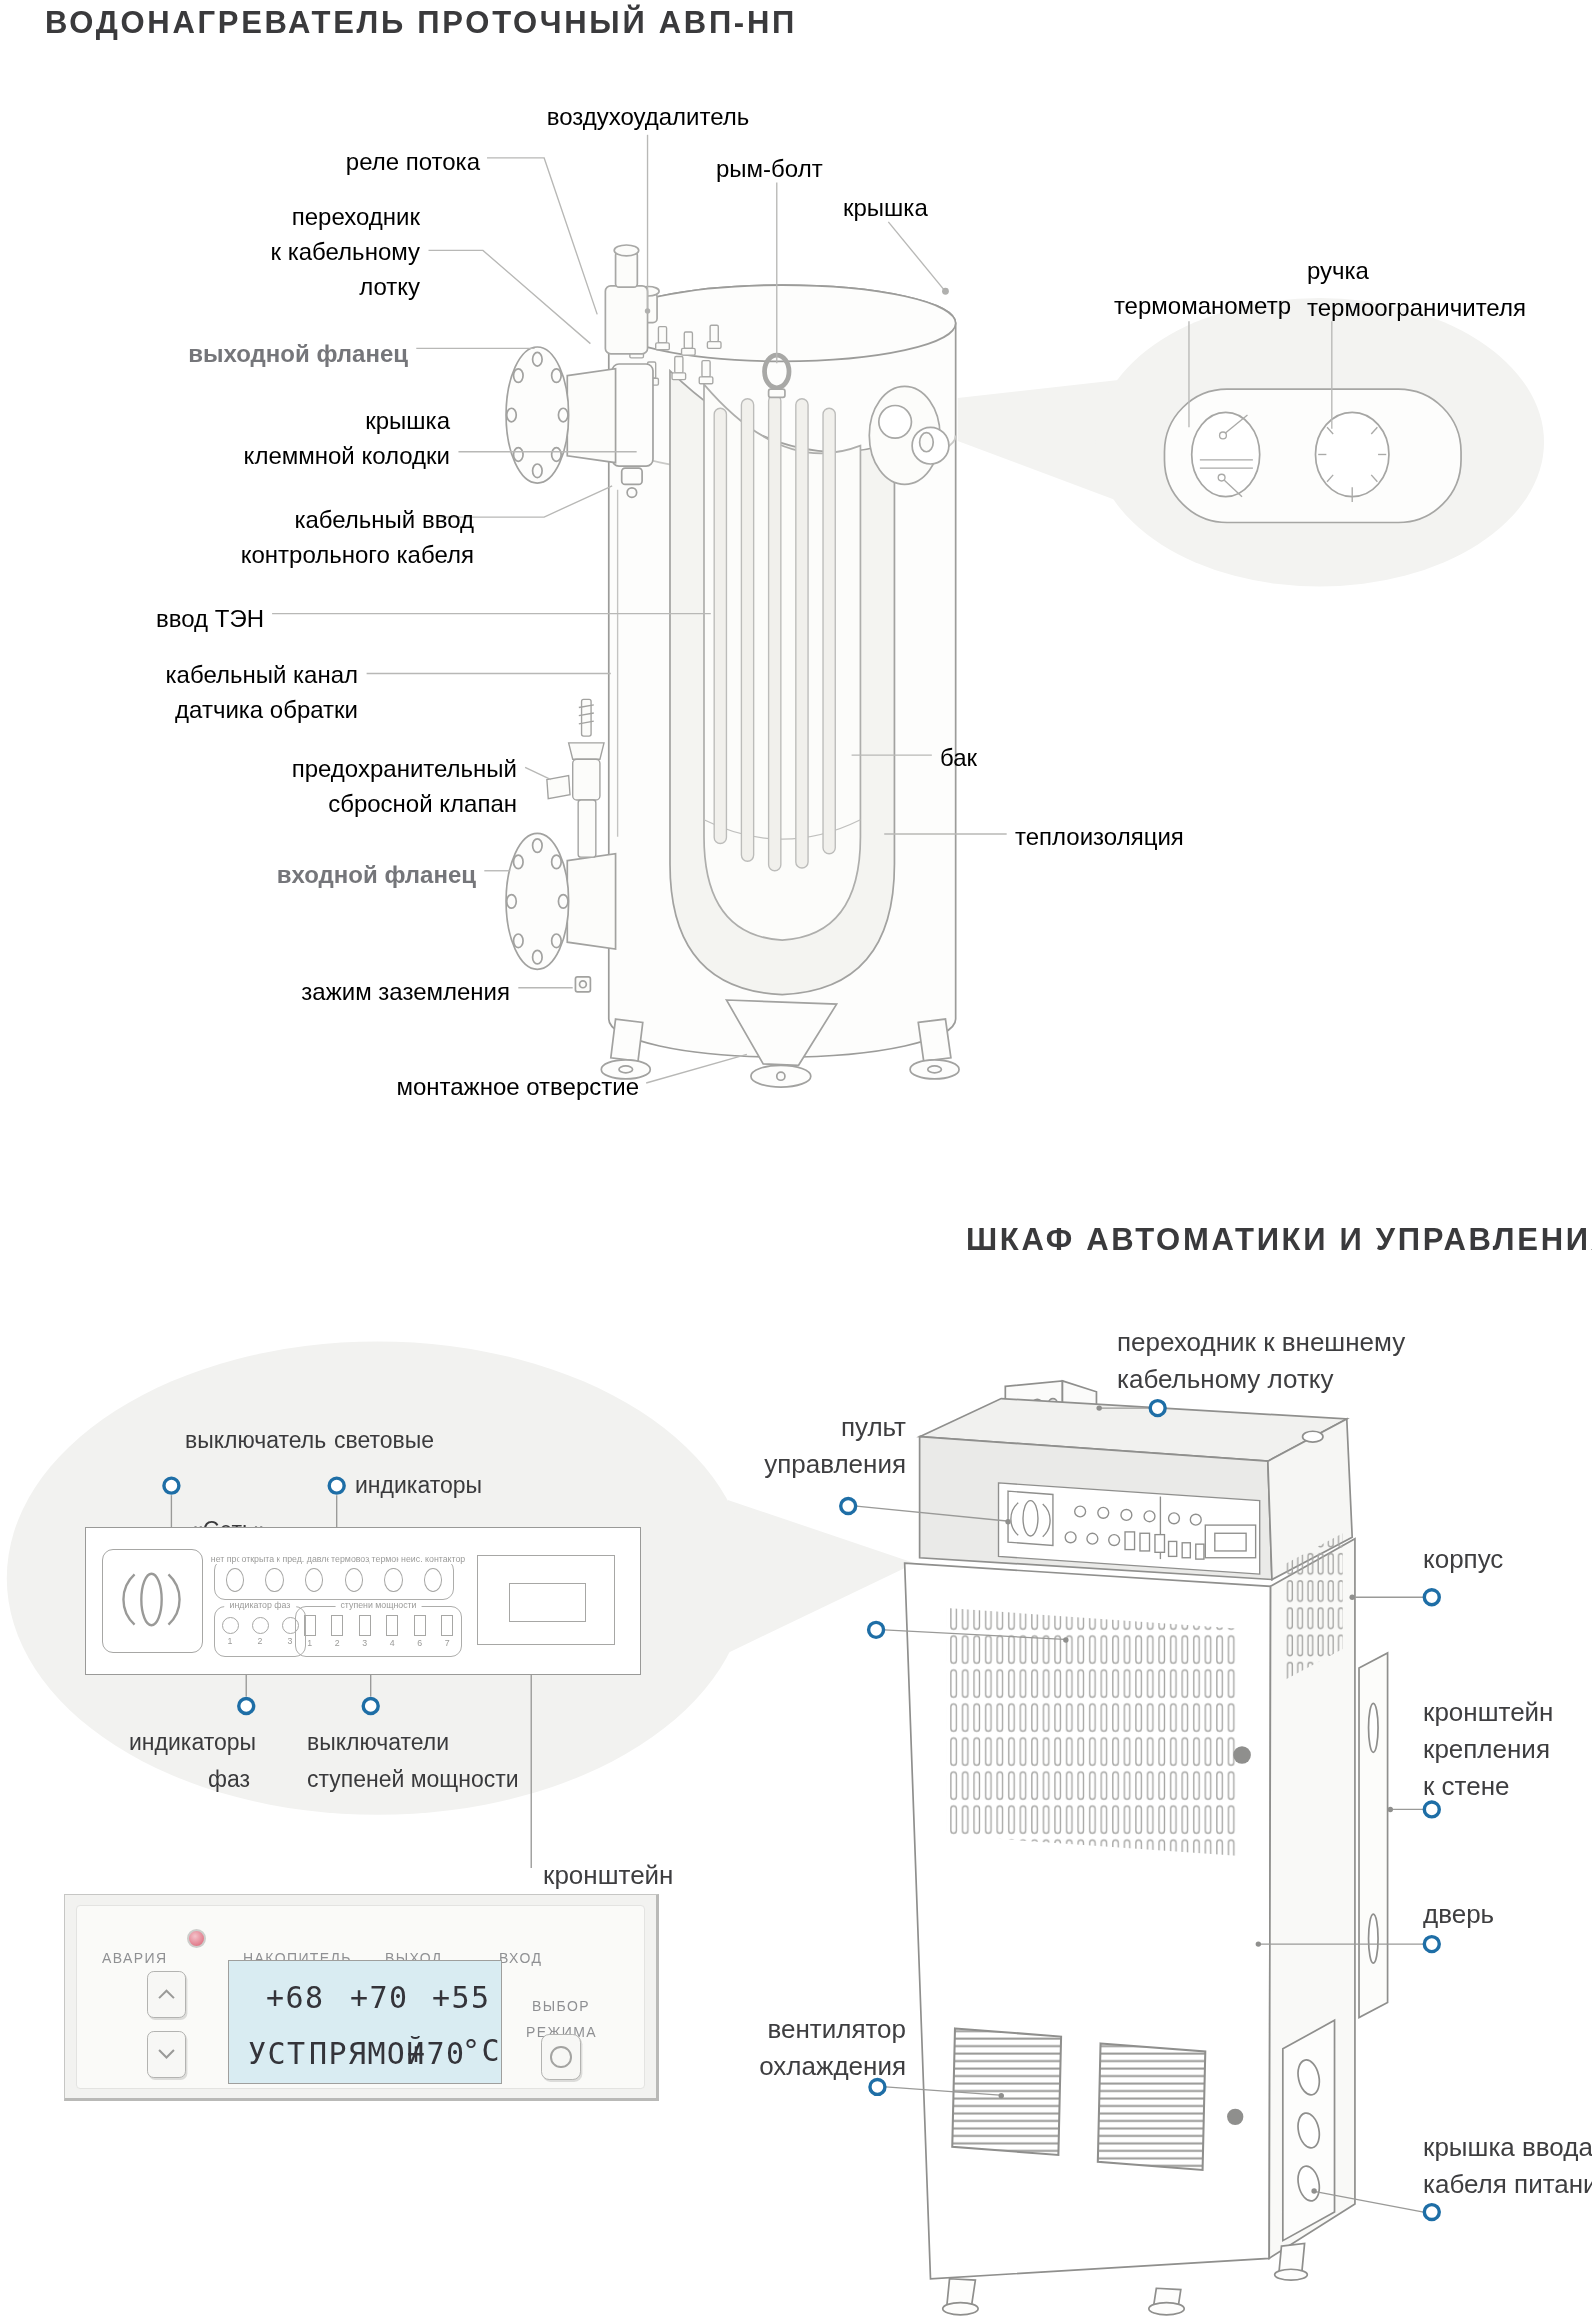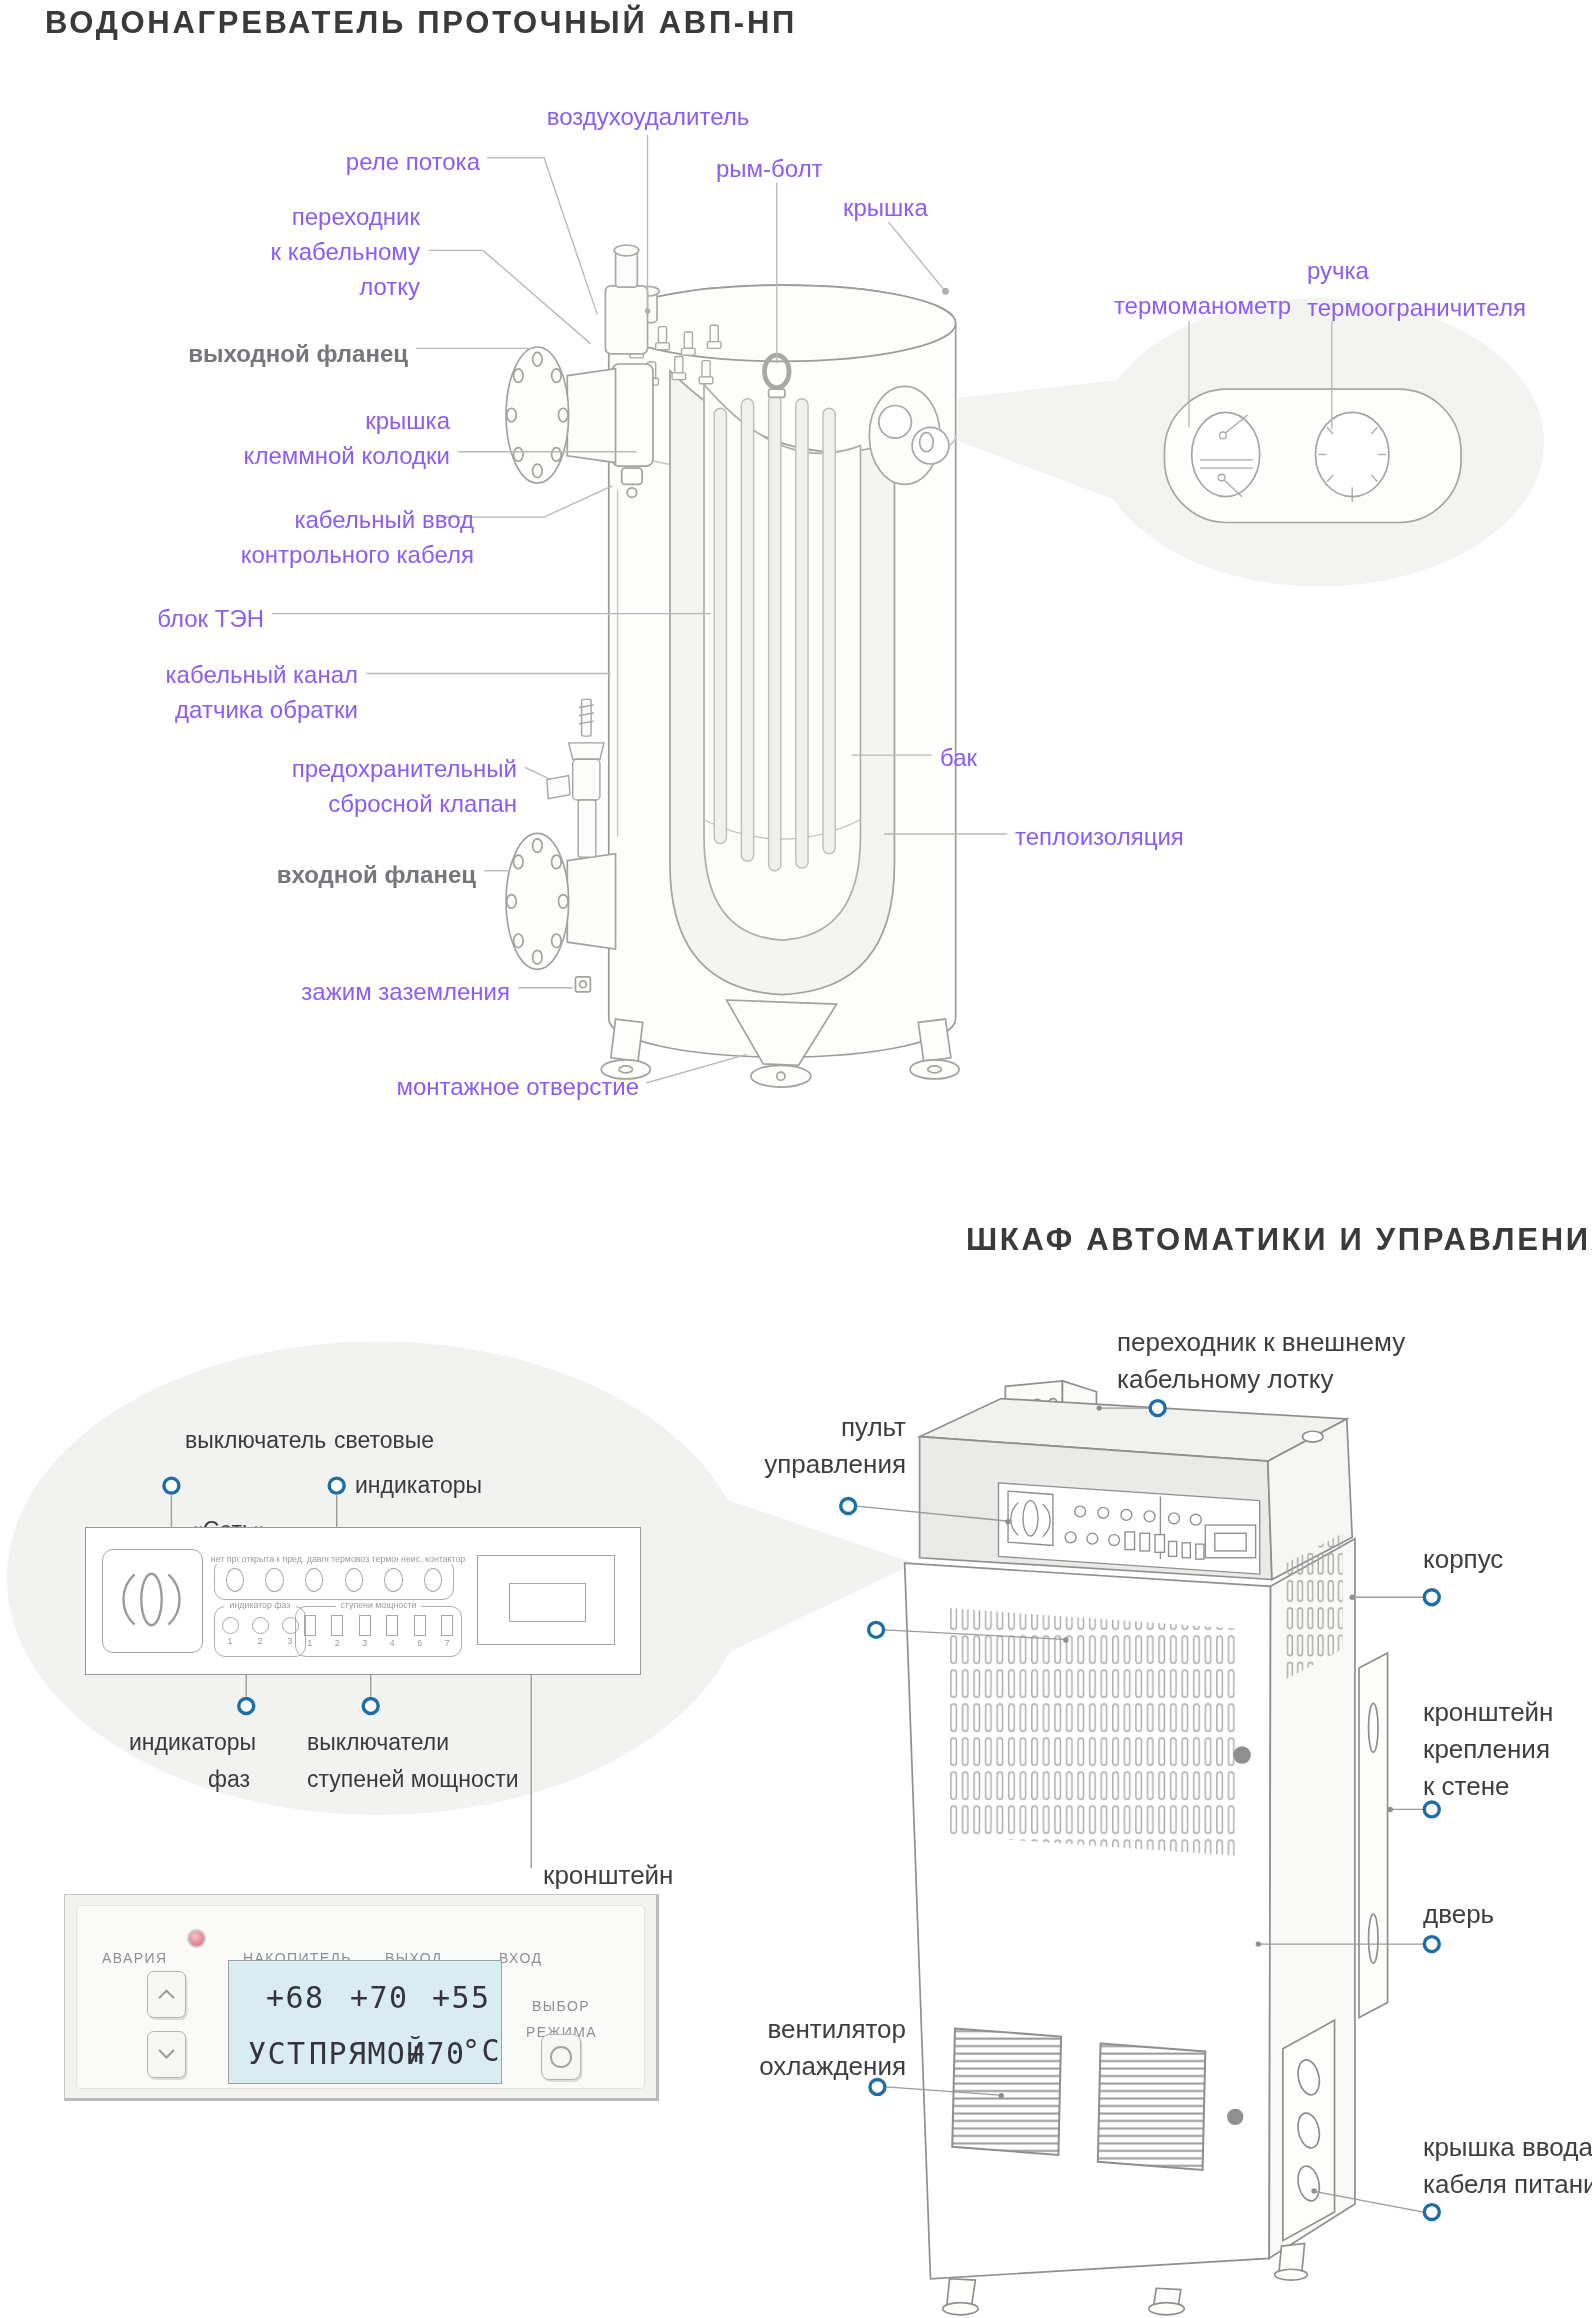--- a/index.html
+++ b/index.html
@@ -1,21 +1,21 @@
 <!DOCTYPE html>
 <html style="font-size:11px"><head>
 <meta charset="utf-8">
 <style>
   html,body{margin:0;padding:0;background:#fff;}
   #canvas{position:relative;width:1593px;height:2319px;background:#fff;
           font-family:"Liberation Sans",sans-serif;overflow:hidden;}
   #art{position:absolute;left:0;top:0;}
   .title{position:absolute;font-size:31px;font-weight:bold;letter-spacing:2.7px;
          color:#3a3a3c;white-space:nowrap;}
-  .lbl{position:absolute;font-size:24px;line-height:35px;color:#8b5cf6;white-space:nowrap;}
+  .lbl{position:absolute;font-size:24px;line-height:35px;color:#000000;white-space:nowrap;}
   .lbl.r{text-align:right;}
   .lbl.c{text-align:center;}
   .lbl.b{color:#75767a;font-weight:bold;}
   .lbl2{position:absolute;font-size:26px;line-height:37px;color:#3e3e40;white-space:nowrap;}
   .lbl2.r{text-align:right;}
   .plbl{position:absolute;font-size:23px;line-height:27px;color:#3a3a3c;white-space:nowrap;}
   
   #ppanel{position:absolute;left:85px;top:1527px;width:554px;height:146px;
           background:#fff;border:1.4px solid #9a9a98;}
   #pwrsq{position:absolute;left:15.6px;top:21px;width:99px;height:102px;
@@ -380,21 +380,21 @@
 </div>
 <div class="lbl r b" style="left:177px;top:336px;width:231px;">выходной фланец</div>
 <div class="lbl r" style="left:231px;top:403px;width:219px;">
   <div>крышка</div>
   <div>клеммной колодки</div>
 </div>
 <div class="lbl r" style="left:177px;top:502px;width:297px;">
   <div>кабельный ввод</div>
   <div>контрольного кабеля</div>
 </div>
-<div class="lbl r" style="left:116px;top:601px;width:148px;">блок ТЭН</div>
+<div class="lbl r" style="left:116px;top:601px;width:148px;">ввод ТЭН</div>
 <div class="lbl r" style="left:231px;top:751px;width:286px;">
   <div>предохранительный</div>
   <div>сбросной клапан</div>
 </div>
 <div class="lbl r" style="left:129px;top:657px;width:229px;">
   <div>кабельный канал</div>
   <div>датчика обратки</div>
 </div>
 <div class="lbl r b" style="left:258px;top:857px;width:218px;">входной фланец</div>
 <div class="lbl r" style="left:286px;top:974px;width:224px;">зажим заземления</div>

